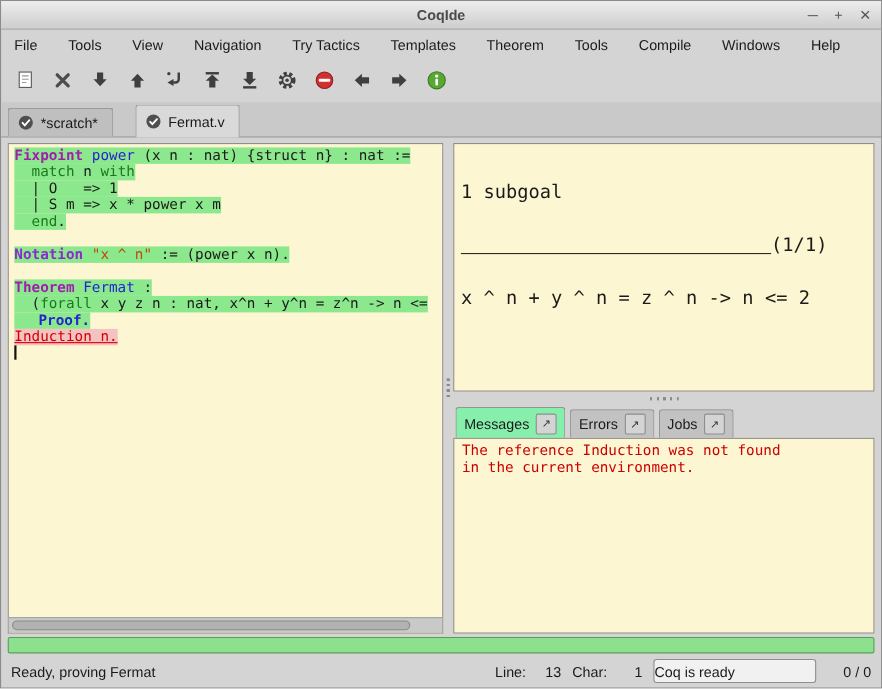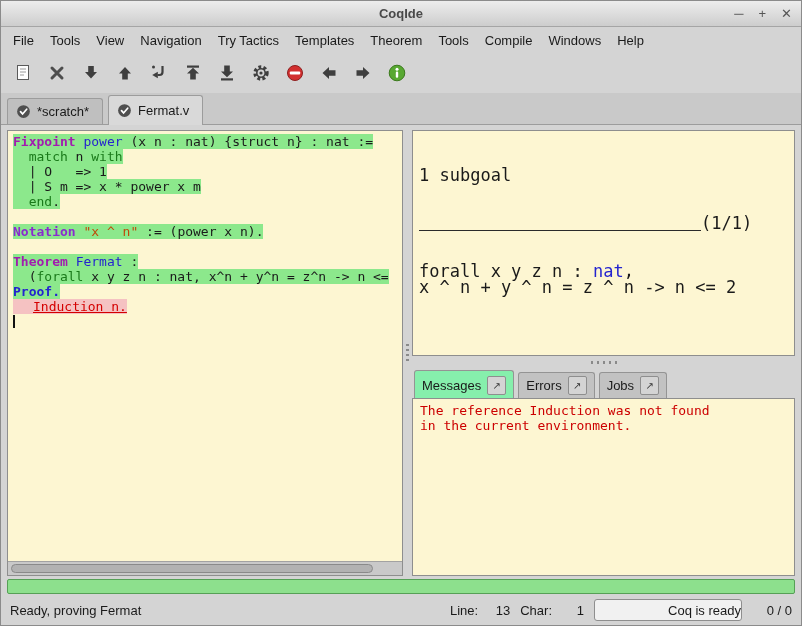--- a/index.html
+++ b/index.html
@@ -9,48 +9,48 @@
     font-family:"Liberation Sans",sans-serif;font-size:13px;color:#1a1a1a;
     position:relative;overflow:hidden;
   }
   
   .titlebar{flex:0 0 25px;background:linear-gradient(#ededed,#cdcdcd);
     border-bottom:1px solid #a5a5a5;position:relative;display:flex;align-items:center;justify-content:center;}
   .titlebar .title{font-weight:bold;color:#4a4a4a;}
   .win-controls{position:absolute;right:9px;top:0;height:100%;display:flex;align-items:center;gap:15px;color:#555;font-size:13px;}
   .win-controls span{cursor:default;}
   
-  .menubar{flex:0 0 26px;display:flex;align-items:center;padding:0 4px;}
+  .menubar{flex:0 0 26px;display:flex;align-items:center;padding:0 4px;gap:12px;}
   .menu-item{padding:4px 8px;white-space:nowrap;}
   
   .toolbar{flex:0 0 40px;display:flex;align-items:center;padding:0 8px;gap:7px;}
   .tool-btn{width:27px;height:27px;display:flex;align-items:center;justify-content:center;border-radius:3px;}
   
   .tabbar{flex:0 0 31px;display:flex;align-items:flex-end;padding:0 0 0 6px;background:#c9c9c9;
-    border-bottom:1px solid #9c9c9c;gap:5px;}
+    border-bottom:1px solid #9c9c9c;gap:20px;}
   .tab{display:flex;align-items:center;gap:6px;padding:0 13px 0 8px;border:1px solid #9c9c9c;border-bottom:none;
     border-radius:3px 3px 0 0;background:#bfbfbf;height:26px;box-sizing:border-box;}
   .tab.active{background:#d9d9d9;height:30px;margin-bottom:-1px;}
   
   .main{flex:1;display:flex;padding:5px 6px 0 6px;min-height:0;}
   .pane{border:1px solid #8e8e8e;background:#fdf6d2;box-sizing:border-box;}
   .left-pane{width:396px;display:flex;flex-direction:column;min-height:0;}
   .editor{flex:1;overflow:hidden;padding:3px 0 0 5px;font-family:"DejaVu Sans Mono",monospace;
     font-size:13px;line-height:15px;white-space:pre;}
   .ln{min-height:15px;}
   .seg{white-space:pre;}
   .hl-green{background:#8ce88c;}
   .hl-pink{background:#f5c2c2;}
   .tk-kw1{color:#a21caf;font-weight:bold;}
   .tk-ident{color:#2424cf;}
   .tk-kw2{color:#1a7a1a;}
   .tk-kw3{color:#8a2bcf;font-weight:bold;}
   .tk-str{color:#bf4a0a;}
-  .tk-proof{color:#2424cf;font-weight:bold;}
-  .tk-error{color:#d40000;text-decoration:underline;margin-left:20px;}
+  .tk-proof{color:#2424cf;font-weight:bold;margin-left:22px;}
+  .tk-error{color:#d40000;text-decoration:underline;}
   .tk-type{color:#2424cf;}
   .caret{display:inline-block;width:2px;height:13px;background:#111;vertical-align:-2px;}
   .h-scrollbar{flex:0 0 13px;background:#c9c9c9;border-top:1px solid #a2a2a2;position:relative;}
   .h-scrollbar .thumb{position:absolute;left:3px;top:2px;height:9px;width:92%;background:#b2b2b2;
     border:1px solid #8a8a8a;border-radius:5px;box-sizing:border-box;}
   .v-splitter{width:9px;display:flex;align-items:center;justify-content:center;}
   .v-dots{width:3px;height:18px;background:repeating-linear-gradient(#8a8a8a 0 2px,rgba(0,0,0,0) 2px 5px);}
   
   .right-col{flex:1;display:flex;flex-direction:column;min-height:0;}
   .goals-pane{height:226px;padding:4px 6px;font-family:"DejaVu Sans Mono",monospace;font-size:17px;
@@ -68,21 +68,21 @@
   .msg-pane{flex:1;padding:4px 7px;font-family:"DejaVu Sans Mono",monospace;font-size:13px;
     line-height:15px;color:#cc0000;white-space:pre;overflow:hidden;}
   
   .progress-row{flex:0 0 15px;margin:3px 6px 1px 6px;background:#8de08d;border:1px solid #56a056;
     border-radius:2px;box-sizing:border-box;}
   .statusbar{flex:0 0 30px;display:flex;align-items:center;padding:0 9px;}
   .status-left{flex:1;}
   .sb-label{margin-right:6px;}
   .sb-val{width:26px;text-align:right;margin-right:10px;}
   .coq-status{width:148px;height:22px;border:1px solid #8e8e8e;border-radius:3px;background:#f1f1f1;
-    display:flex;align-items:center;justify-content:flex-end;box-sizing:border-box;margin-right:12px;}
+    display:flex;align-items:center;justify-content:flex-start;box-sizing:border-box;margin-right:12px;}
   .sb-counter{width:38px;text-align:right;}
 </style>
 </head>
 <body>
 
 <div class="window">
 
   <div class="titlebar">
     <span class="title">CoqIde</span>
     <div class="win-controls">
@@ -210,21 +210,21 @@
       <div class="v-dots"></div>
     </div>
 
     <div class="right-col">
       <div class="pane goals-pane">
         <div class="ln">1 subgoal</div>
         <div class="goal-sep">
           <div class="goal-rule"></div>
           <span>(1/1)</span>
         </div>
-        <div id="goals-lines"><div class="ln"><span class="seg"><span>forall x y z n : </span><span class="tk-type">nat</span><span>,</span></span></div><div class="ln"><span class="seg"><span>x ^ n + y ^ n = z ^ n -&gt; n &lt;= 2</span></span></div></div>
+        <div id="goals-lines"><div class="ln"><span class="seg"><span>x ^ n + y ^ n = z ^ n -&gt; n &lt;= 2</span></span></div></div>
       </div>
 
       <div class="h-splitter">
         <div class="h-dots"></div>
       </div>
 
       <div class="msg-tabs">
           <div class="mtab active">
             <span>Messages</span>
             <span class="detach">↗</span>

